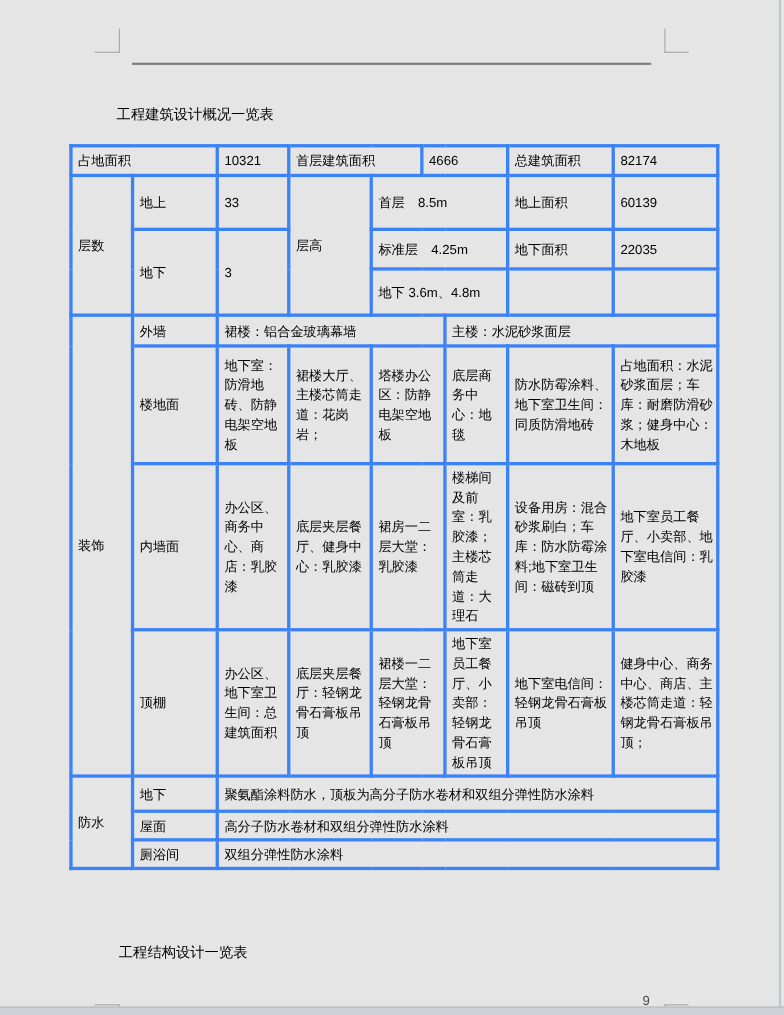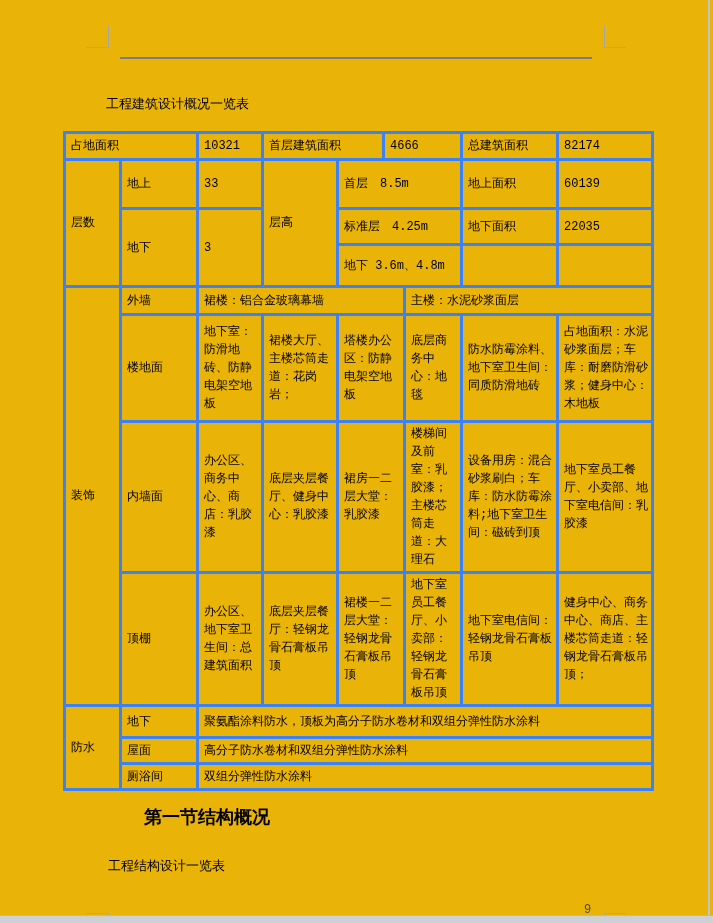--- a/index.html
+++ b/index.html
@@ -1,17 +1,17 @@
 <!DOCTYPE html>
 <html><head>
 <meta charset="utf-8">
 <style>
   html,body{margin:0;padding:0;background:#ffffff;}
-  #page{position:relative;width:713px;height:923px;background:#eab308;overflow:hidden;
-        font-family:Liberation Mono, monospace;color:#000;}
+  #page{position:relative;width:713px;height:923px;background:#e5e5e5;overflow:hidden;
+        font-family:Liberation Sans, sans-serif;color:#000;}
 
   
   .mark{position:absolute;}
   #mark-tl{left:86px;top:26px;width:22px;height:21px;border-right:1.5px solid #a6a6a6;border-bottom:1.5px solid #a6a6a6;}
   #mark-tr{left:604px;top:26px;width:21px;height:21px;border-left:1.5px solid #a6a6a6;border-bottom:1.5px solid #a6a6a6;}
   #mark-bl{left:86px;top:913px;width:22px;height:9px;border-right:1.5px solid #a6a6a6;border-top:1.5px solid #a6a6a6;}
   #mark-br{left:604px;top:913px;width:21px;height:9px;border-left:1.5px solid #a6a6a6;border-top:1.5px solid #a6a6a6;}
 
   #header-rule{position:absolute;left:120px;top:57px;width:472px;height:0;border-top:2px solid #7d7d7d;}
   #page-edge-right{position:absolute;left:708px;top:0;width:2px;height:923px;background:#c1c5c9;}
@@ -136,18 +136,17 @@
       <td colspan="7">高分子防水卷材和双组分弹性防水涂料</td>
     </tr>
 
     <tr style="height:26px">
       <td>厕浴间</td>
       <td colspan="7">双组分弹性防水涂料</td>
     </tr>
   </tbody>
     </table>
 
-  <div id="section-heading">第一节结构概况</div>
   <div id="next-table-title">工程结构设计一览表</div>
   <div id="page-number">9</div>
 
   <div id="bottom-bar"></div>
 </div>
 
 </body></html>

